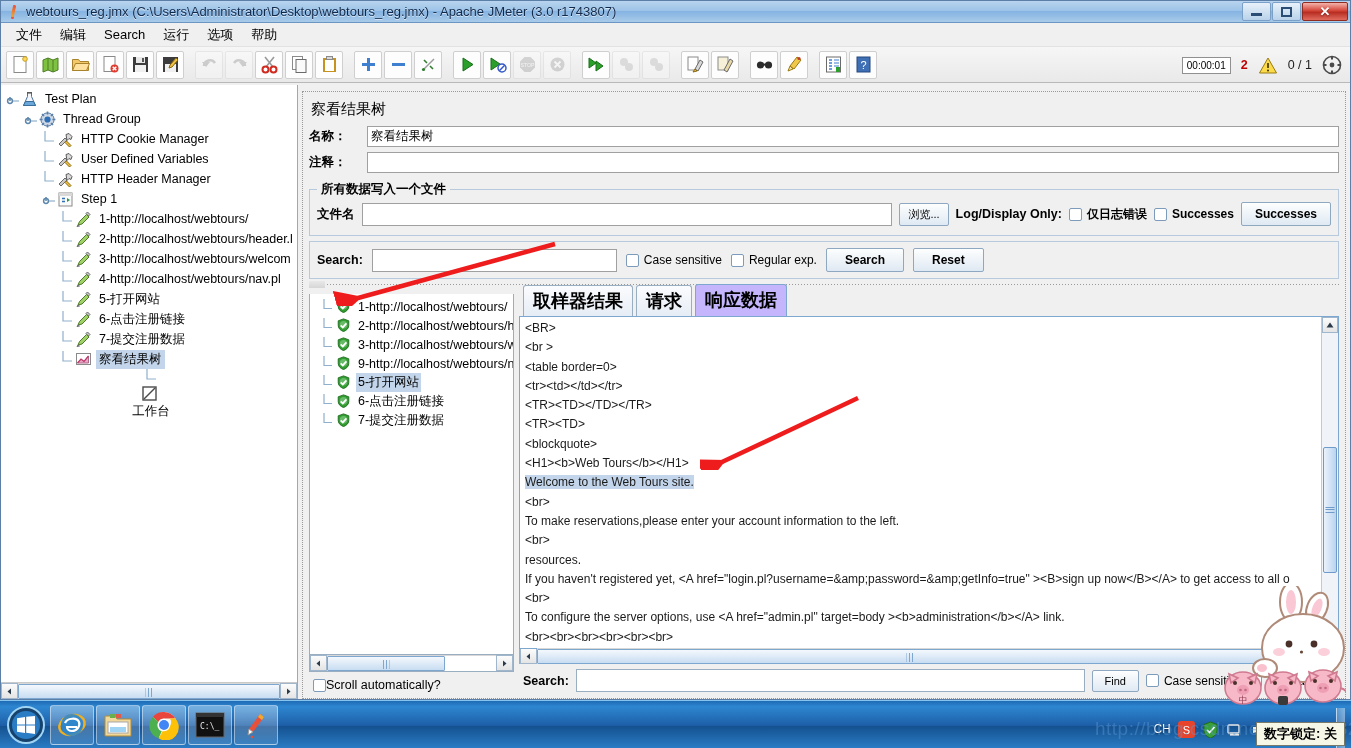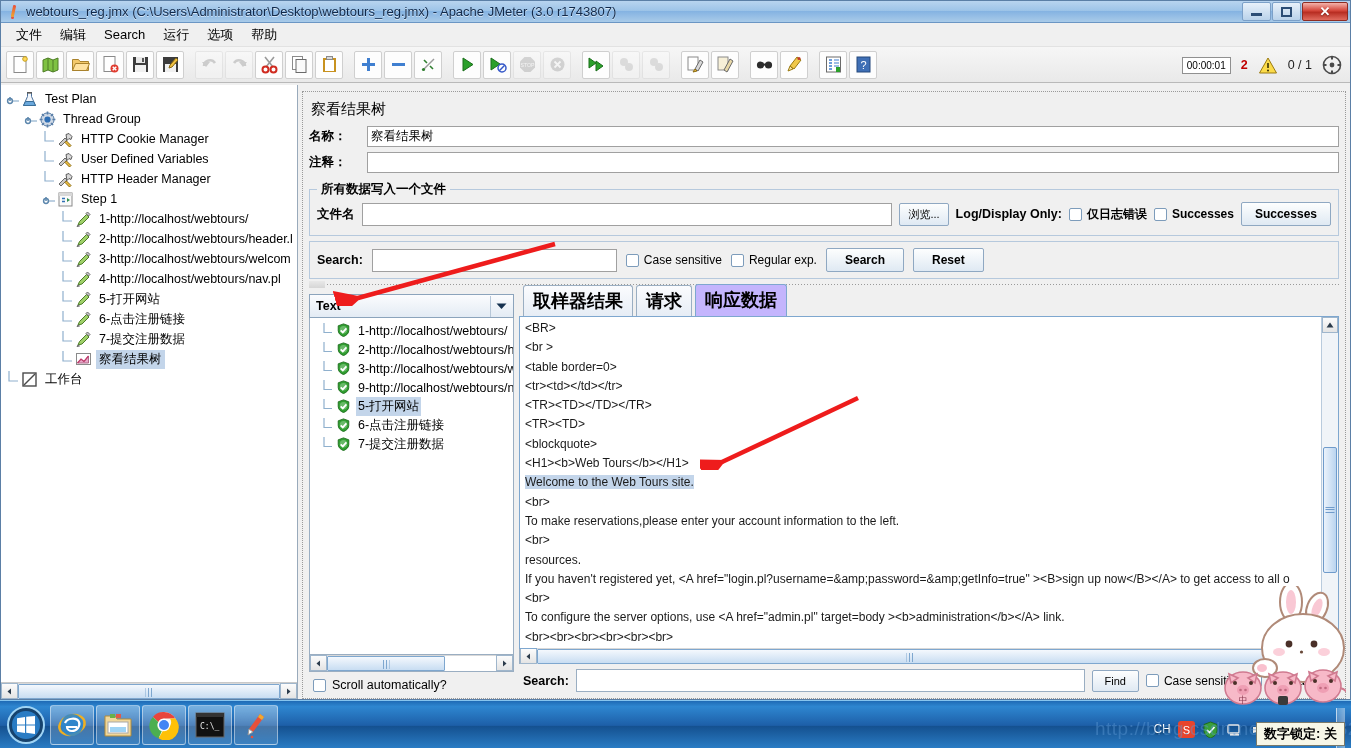--- a/index.html
+++ b/index.html
@@ -106,21 +106,21 @@
     padding:0 2px 0 6px; font-size:12.5px; font-weight:bold; color:#000; }
   .sel-arrow { margin-left:auto; width:21px; height:21px; border-left:1px solid #b7c7d8;
     display:flex; align-items:center; justify-content:center; }
   #res-list { flex:1; background:#fff; border:1px solid #9aaec2; border-top:0;
     position:relative; overflow:hidden; padding:3px 0 0 2px; }
   .rnode { display:flex; align-items:center; height:19px; font-size:12.5px; white-space:nowrap; color:#000; }
   .rnode .rl { padding:1px 2px; }
   .rnode.sel .rl { background:#c3d5ea; }
   #res-hsb { height:17px; background:#f4f4f4; display:flex; align-items:center;
     border:1px solid #9aaec2; border-top:0; }
-  #scroll-auto { display:flex; align-items:center; gap:6px; padding:6px 2px 0 4px; font-size:12.5px; }
+  #scroll-auto { display:flex; align-items:center; gap:0; padding:6px 2px 0 4px; font-size:12.5px; }
   #res-detail-col { flex:1; margin-left:5px; display:flex; flex-direction:column; position:relative; }
   
   #tabs { display:flex; align-items:flex-end; height:22px; padding-left:4px; }
   .tab { border:1px solid #9aaec2; border-bottom:0; border-radius:3px 3px 0 0;
     background:linear-gradient(to bottom,#fbfcfe,#e6edf5); font-size:18px; font-weight:bold;
     padding:3px 9px 3px 9px; margin-right:3px; color:#000; position:relative; }
   .tab.active { background:#c4b5fd; border-color:#7ea7cf; padding-bottom:4px; z-index:2; }
   
   #resp-wrap { flex:1; border:1px solid #7ea7cf; background:#fff; position:relative; overflow:hidden;
     display:flex; }
@@ -552,21 +552,21 @@
             <span class="tw"><svg width="16" height="20" viewBox="0 0 16 20">
                 <path d="M4 0v10h9" stroke="#8fb0cd" fill="none" stroke-width="1.2"></path>
               </svg></span>
             <span class="ticon"><svg width="17" height="17" viewBox="0 0 17 17">
                 <rect x="1.5" y="2.5" width="14" height="11" fill="#fff" stroke="#8a8a8a"></rect>
                 <path d="M2.5 12l3.5-4 3 2.5 4.5-5.5v7z" fill="#e8a8c8" stroke="#b0688a"></path>
                 <path d="M2.5 12l3.5-4 3 2.5 4.5-5.5" stroke="#c03a6a" fill="none" stroke-width="1.2"></path>
               </svg></span>
             <span class="lbl">察看结果树</span>
           </div>
-          <div class="tnode" style="padding-left: 0px;">
+          <div class="tnode" style="padding-left: 0px; flex-direction: column;">
             <span class="tw"><svg width="16" height="20" viewBox="0 0 16 20">
                 <path d="M4 0v10h9" stroke="#8fb0cd" fill="none" stroke-width="1.2"></path>
               </svg></span>
             <span class="ticon"><svg width="17" height="17" viewBox="0 0 17 17">
                 <rect x="2" y="2" width="13" height="13" fill="#fff" stroke="#4a4a4a" stroke-width="1.4"></rect>
                 <path d="M3 14L14 3" stroke="#4a4a4a" stroke-width="1.4"></path>
               </svg></span>
             <span class="lbl">工作台</span>
           </div>
         </div>
@@ -635,28 +635,20 @@
           </span>
           <button class="btn" style="font-weight:bold;padding:4px 18px;">Search</button>
           <button class="btn" style="font-weight:bold;padding:4px 18px;">Reset</button>
         </div>
 
         <div class="splitter-h"></div>
 
         <div id="results-area">
 
           <div id="res-list-col">
-            <div id="type-select">
-              <span>Text</span>
-              <span class="sel-arrow">
-                <svg width="11" height="8" viewBox="0 0 11 8">
-                    <path d="M0.5 1.5h10L5.5 7z" fill="#15314f"></path>
-                  </svg>
-              </span>
-            </div>
             <div id="res-list">
                 <div class="rnode" style="padding-left: 8px;">
                   <span class="tw"><svg width="14" height="19" viewBox="0 0 14 19">
                       <path d="M4 0v9.5h8" stroke="#8fb0cd" fill="none" stroke-width="1.2"></path>
                     </svg></span>
                   <span class="ticon" style="width: 16px; height: 16px;"><svg width="15" height="15" viewBox="0 0 17 17">
                       <path d="M8.5 1l6 2.2v5.2c0 3.6-2.9 5.8-6 6.9-3.1-1.1-6-3.3-6-6.9V3.2z" fill="#2f9e2f" stroke="#1d6b1d"></path>
                       <circle cx="8.5" cy="7.6" r="4.2" fill="#fff" opacity=".28"></circle>
                       <path d="M5.3 8.3l2.4 2.4 4.1-4.6" stroke="#fff" stroke-width="2" fill="none"></path>
                     </svg></span>

